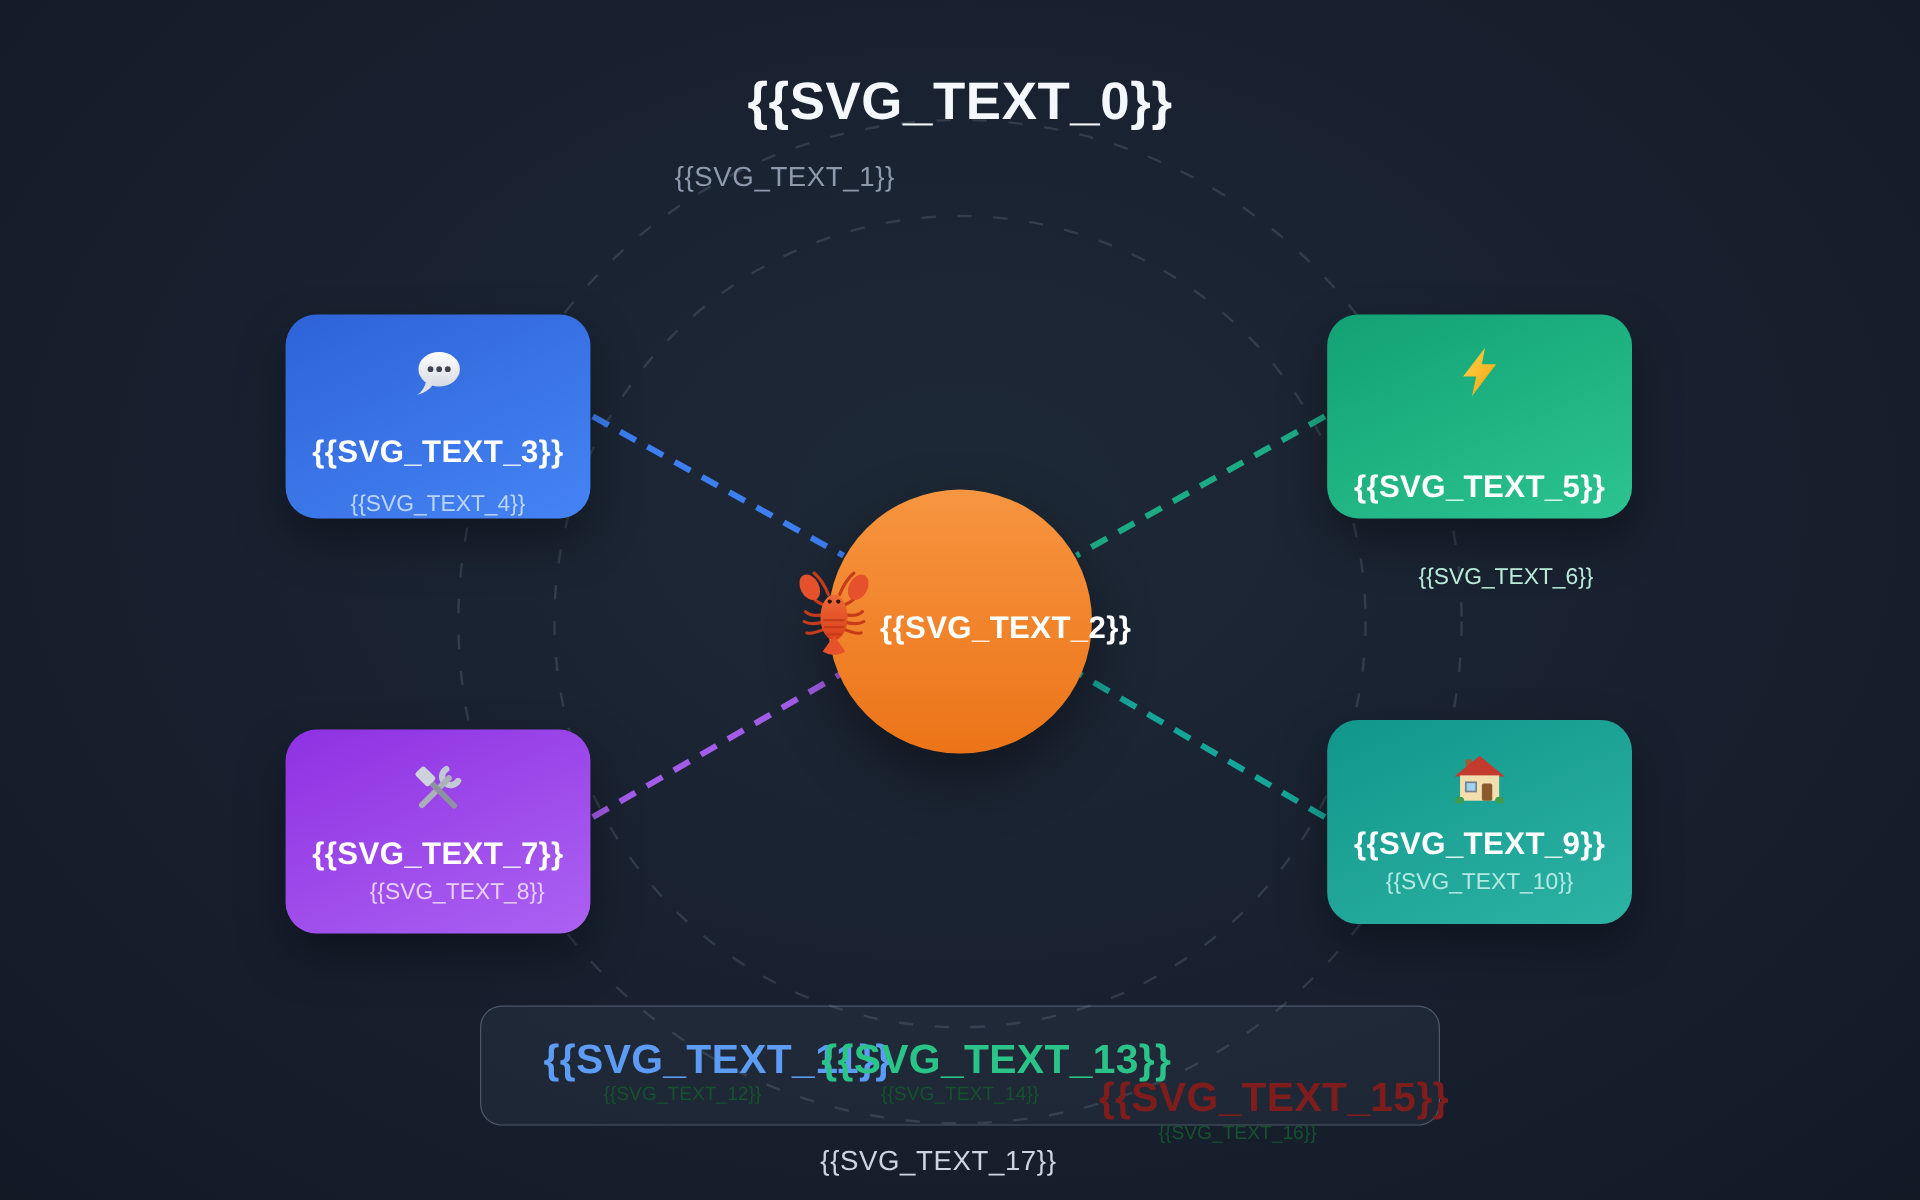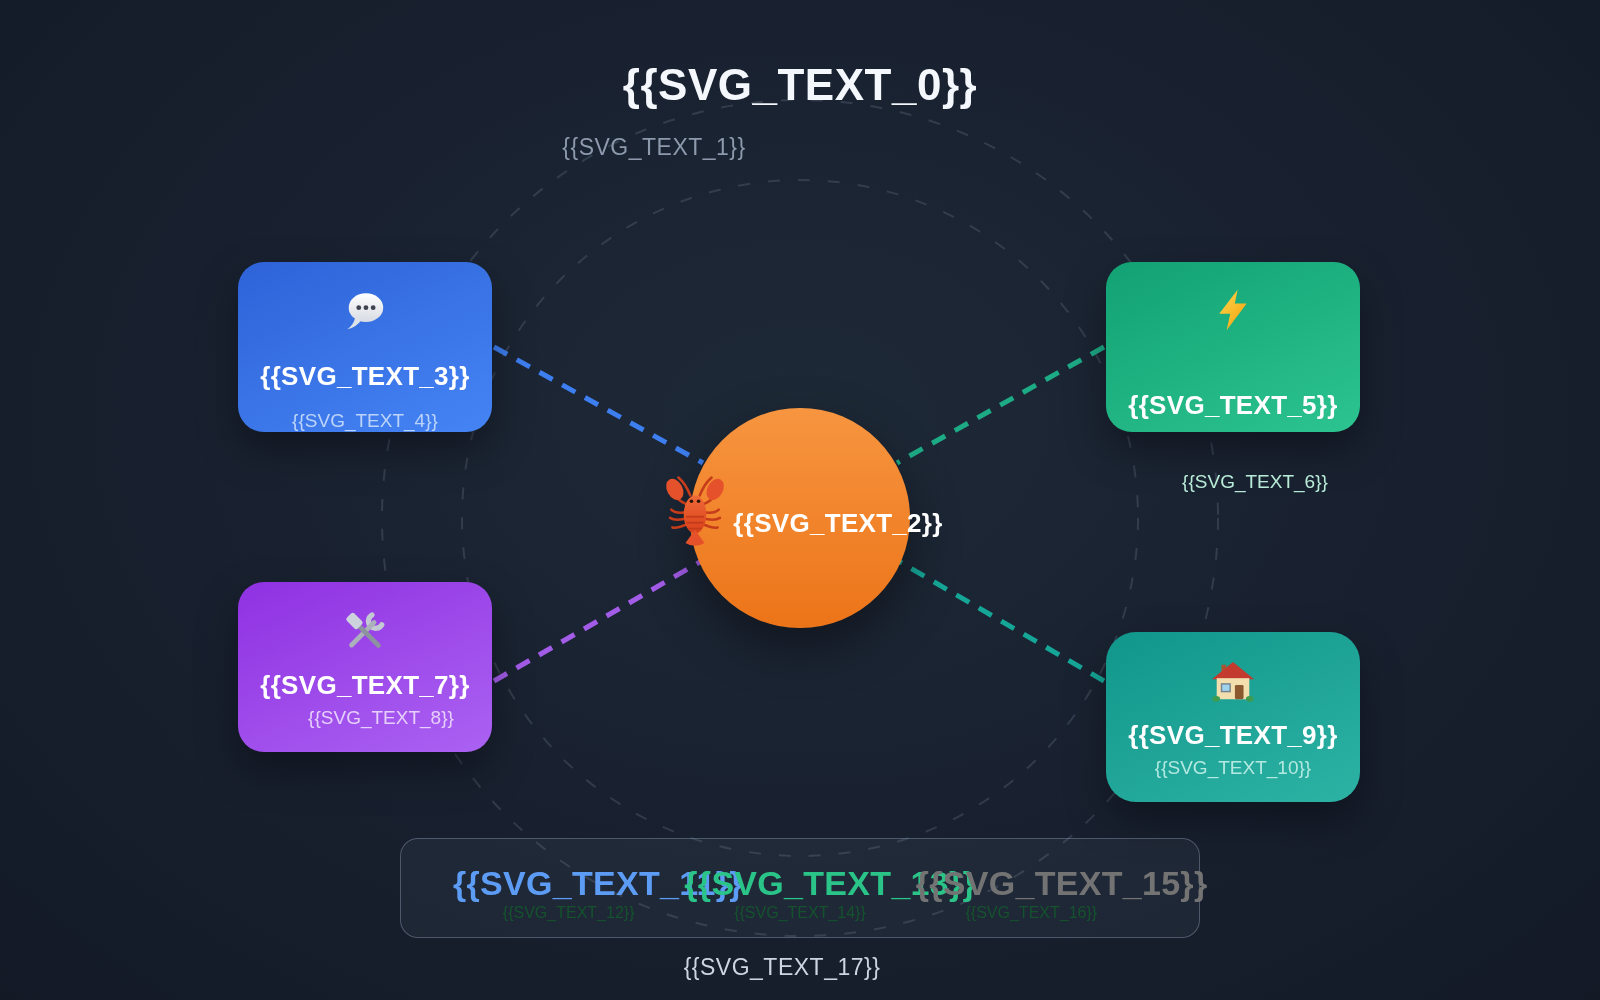--- a/index.html
+++ b/index.html
@@ -22,22 +22,22 @@
   svg.layer{top:0;left:0;}
   
   .card{
     width:254px;height:170px;border-radius:26px;
     display:flex;flex-direction:column;align-items:center;justify-content:flex-start;
     padding-top:26px;box-sizing:border-box;
     box-shadow:0 18px 40px rgba(0,0,0,.35);
   }
   .card-tl{left:238px;top:262px;background:linear-gradient(155deg,#2e63d8 0%,#4584f4 100%);gap:12px;}
   .card-tr{left:1106px;top:262px;background:linear-gradient(155deg,#12a173 0%,#2cc490 100%);gap:44px;}
-  .card-bl{left:238px;top:582px;background:linear-gradient(155deg,#8f31e2 0%,#ab62f2 100%);}
-  .card-br{left:1106px;top:632px;background:linear-gradient(155deg,#11968b 0%,#2db3a4 100%);border-radius:30px;}
+  .card-bl{left:238px;top:608px;background:linear-gradient(155deg,#8f31e2 0%,#ab62f2 100%);}
+  .card-br{left:1106px;top:600px;background:linear-gradient(155deg,#11968b 0%,#2db3a4 100%);}
   .card-icon{height:48px;display:flex;align-items:center;justify-content:center;}
   .card-title{margin-top:14px;font-size:26px;font-weight:700;color:#ffffff;letter-spacing:.3px;white-space:nowrap;}
   .card-subtitle{margin-top:6px;font-size:19px;white-space:nowrap;}
   .card-tl .card-subtitle{color:#bcd4fa;}
   .card-tr .card-subtitle{color:#b9ecd8;margin-left:44px;}
   .card-bl .card-subtitle{color:#e6cffb;margin-left:32px;}
   .card-br .card-subtitle{color:#b4e9e1;}
   
   .center-node{
     left:690px;top:408px;width:220px;height:220px;border-radius:50%;
@@ -182,18 +182,18 @@
 <div class="abs legend">
   <div class="legend-item">
     <div class="legend-label" style="color: rgb(93, 156, 245);">{{SVG_TEXT_11}}</div>
     <div class="legend-sublabel">{{SVG_TEXT_12}}</div>
   </div>
   <div class="legend-item">
     <div class="legend-label" style="color: rgb(43, 196, 136);">{{SVG_TEXT_13}}</div>
     <div class="legend-sublabel">{{SVG_TEXT_14}}</div>
   </div>
   <div class="legend-item">
-    <div class="legend-label" style="color: #737373;">{{SVG_TEXT_15}}</div>
+    <div class="legend-label" style="color: #7f1d1d; margin-top: 32px;">{{SVG_TEXT_15}}</div>
     <div class="legend-sublabel">{{SVG_TEXT_16}}</div>
   </div>
 </div>
 
 <div class="abs page-footer">{{SVG_TEXT_17}}</div>
 
 </body></html>

